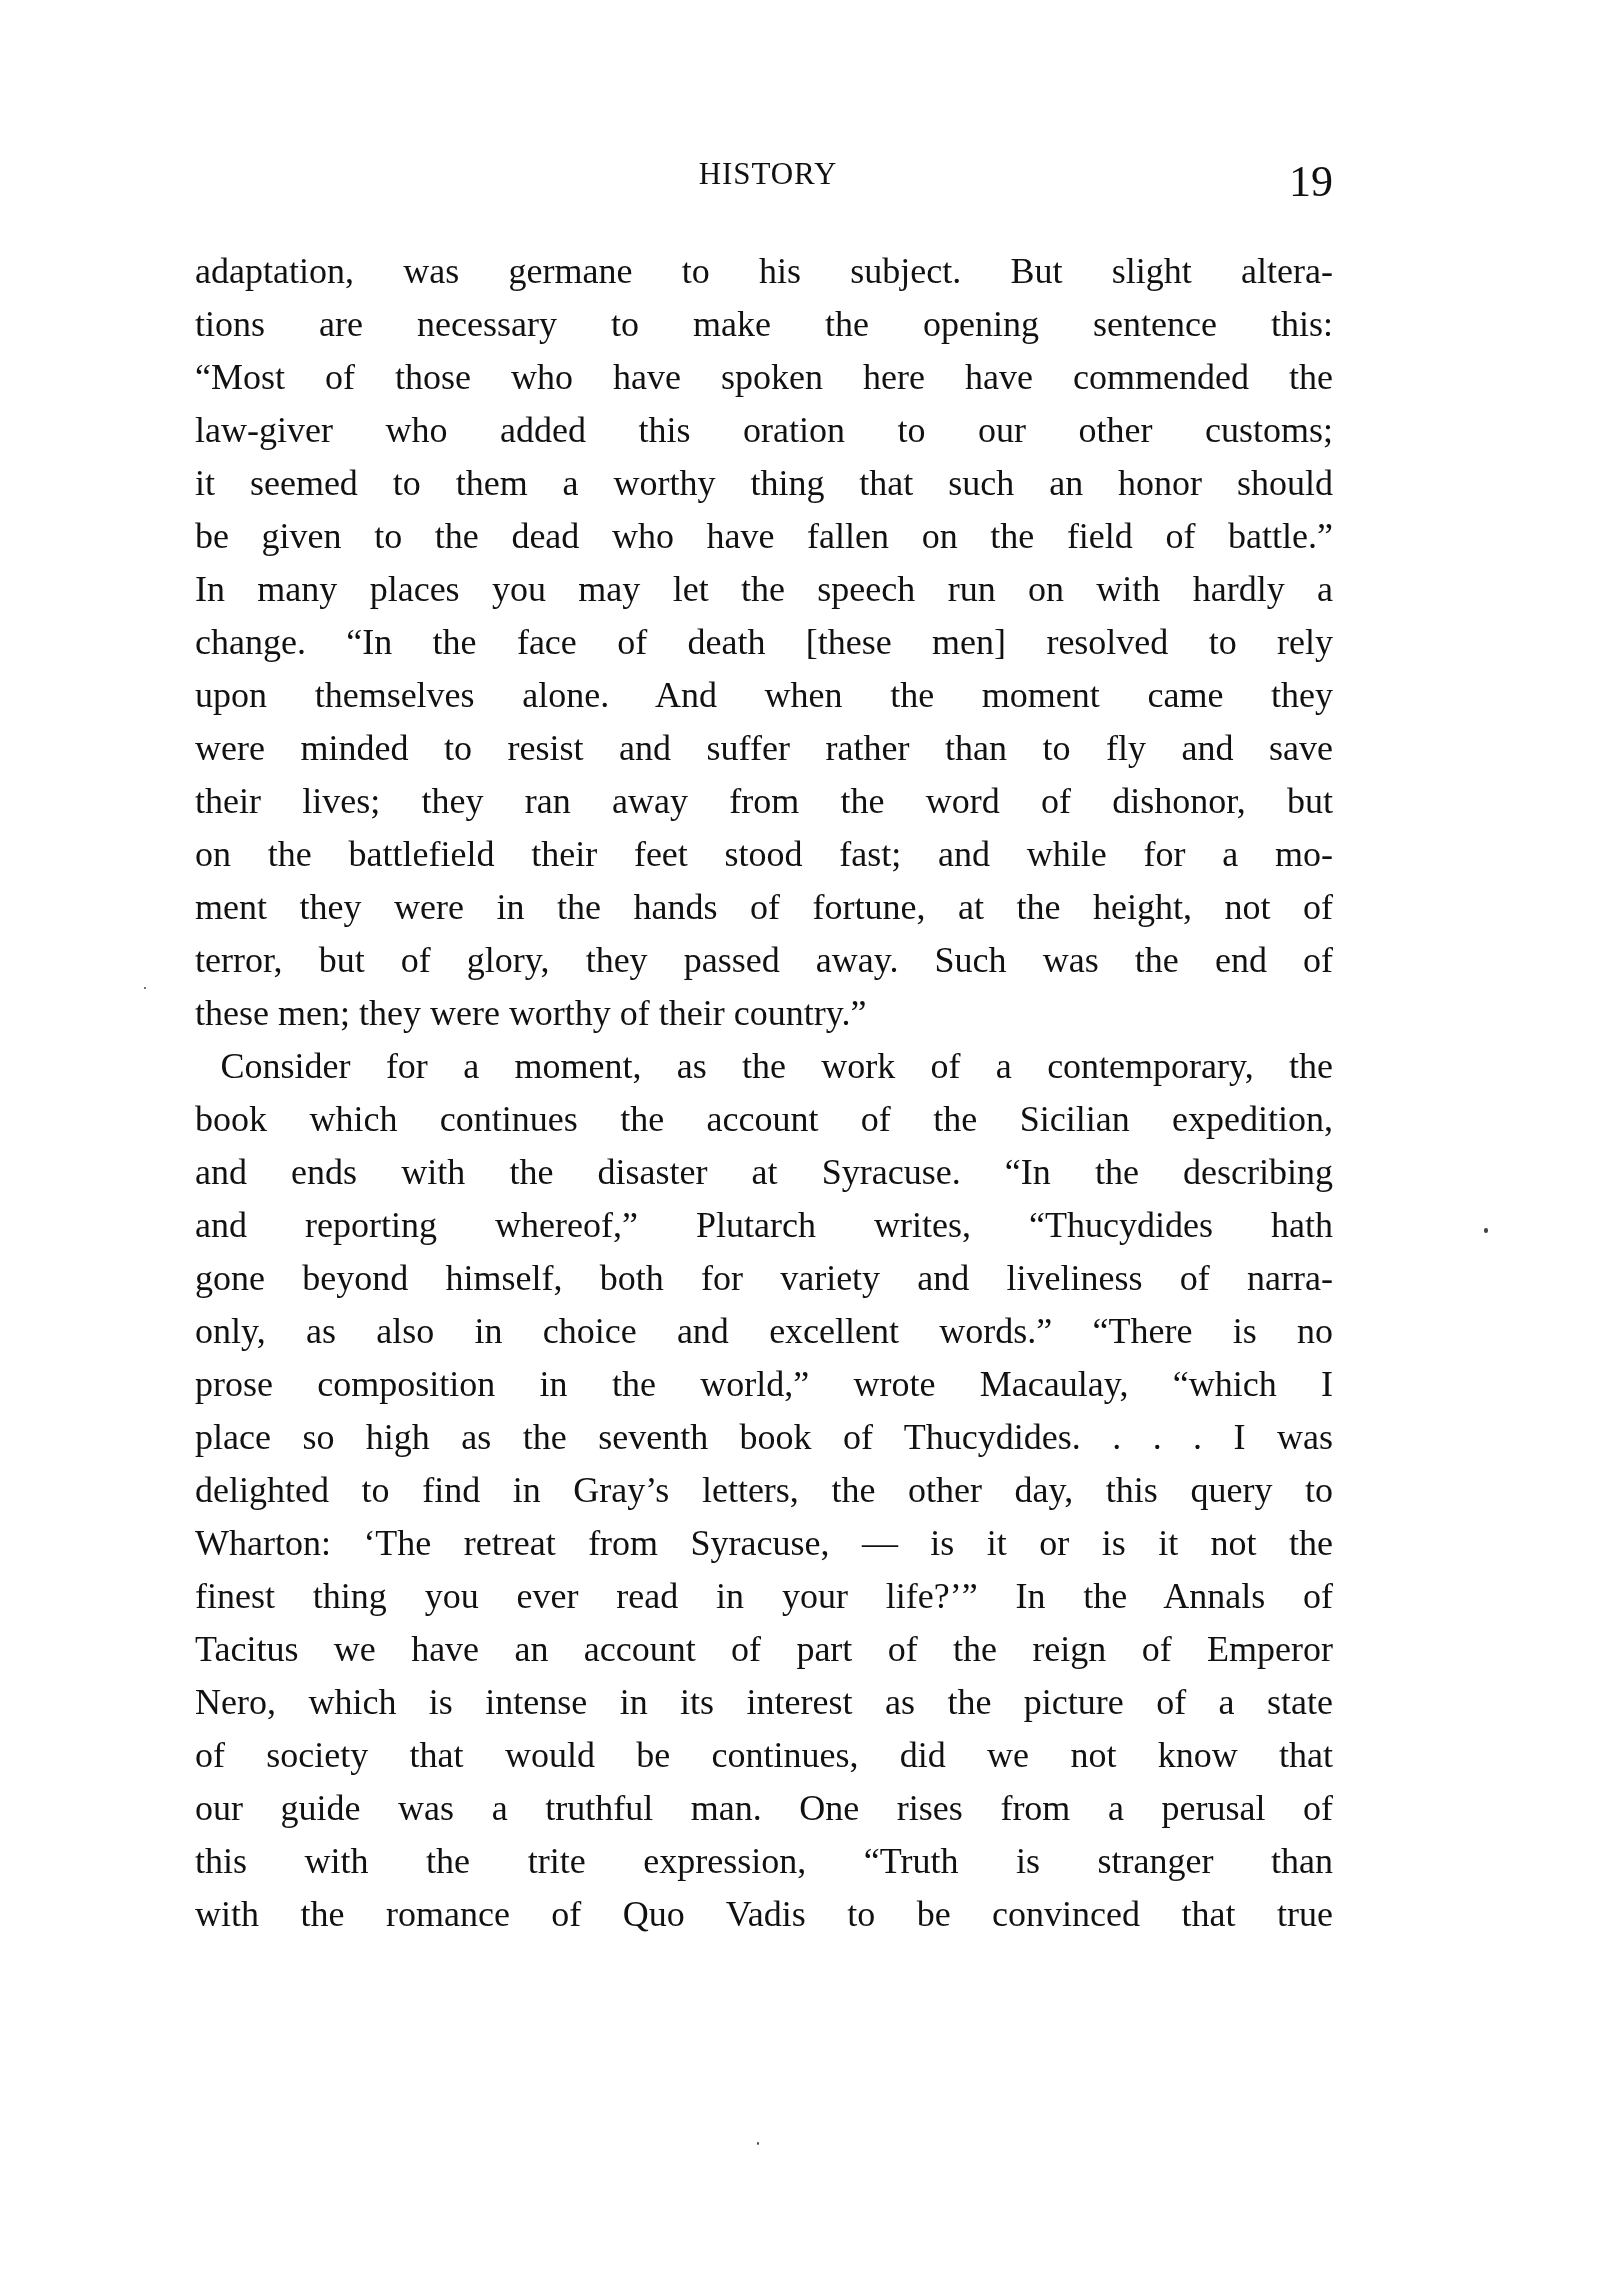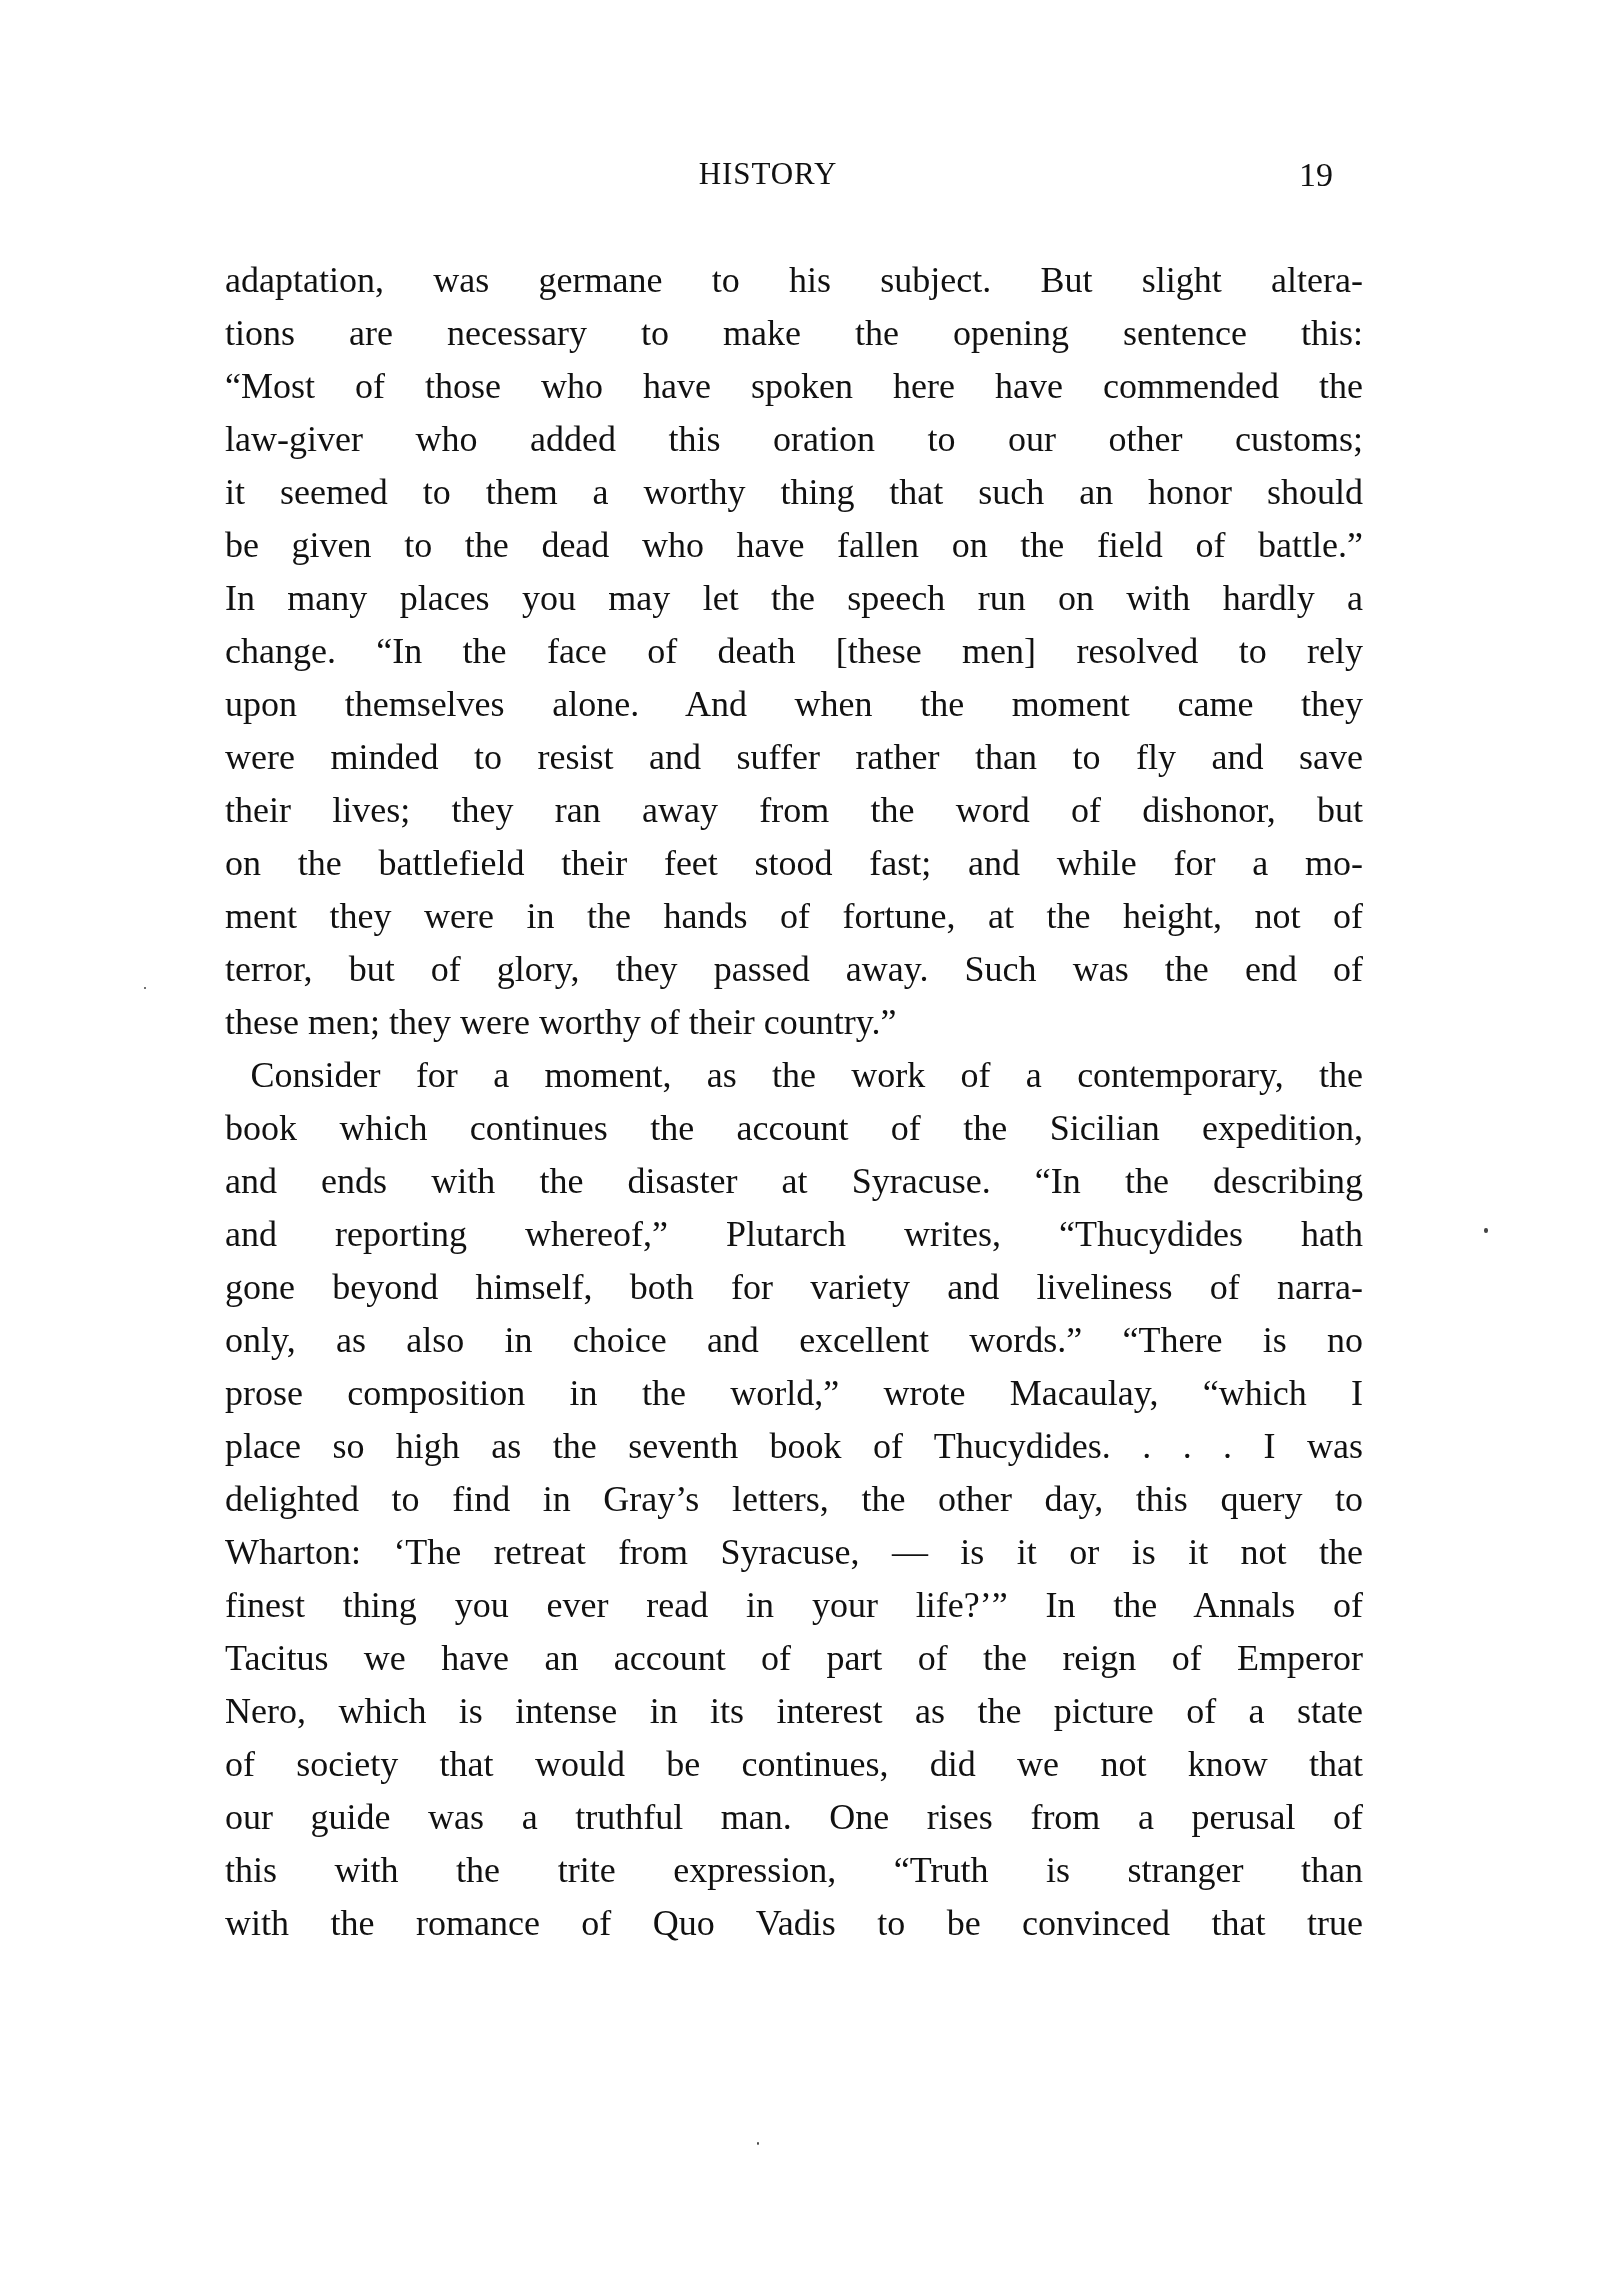--- a/index.html
+++ b/index.html
@@ -3,25 +3,25 @@
 <meta charset="utf-8">
 <style>
   html, body { margin:0; padding:0; background:#ffffff; }
   body { width:1610px; height:2296px; position:relative; overflow:hidden; }
   .page { position:absolute; left:0; top:0; width:1610px; height:2296px; background:#fff; }
   .running-head {
     position:absolute; top:156px; left:195px; width:1138px; height:42px;
     font-family:"Liberation Serif", "DejaVu Serif", serif; font-size:31px; color:#111;
   }
   .running-head .title { position:absolute; left:8px; right:0; text-align:center; letter-spacing:0.9px; }
-  .running-head .folio { position:absolute; right:0; top:0; font-size:34px; }
+  .running-head .folio { position:absolute; right:0; top:0; font-size:44px; }
   .body-text {
-    position:absolute; top:254px; left:195px; width:1138px;
+    position:absolute; top:245px; left:195px; width:1138px;
     font-family:"Liberation Serif", "DejaVu Serif", serif;
-    font-size:36px; line-height:53px; color:#111;margin-left:30px;
+    font-size:36px; line-height:53px; color:#111;
   }
   .line { display:block; white-space:nowrap; text-align:justify; text-align-last:justify; height:53px; }
   .line.last { text-align-last:left; }
   .line.indent { padding-left:25.6px; }
   .speck { position:absolute; background:#444; border-radius:50%; }
 </style>
 </head>
 <body>
 
 <div class="page">

